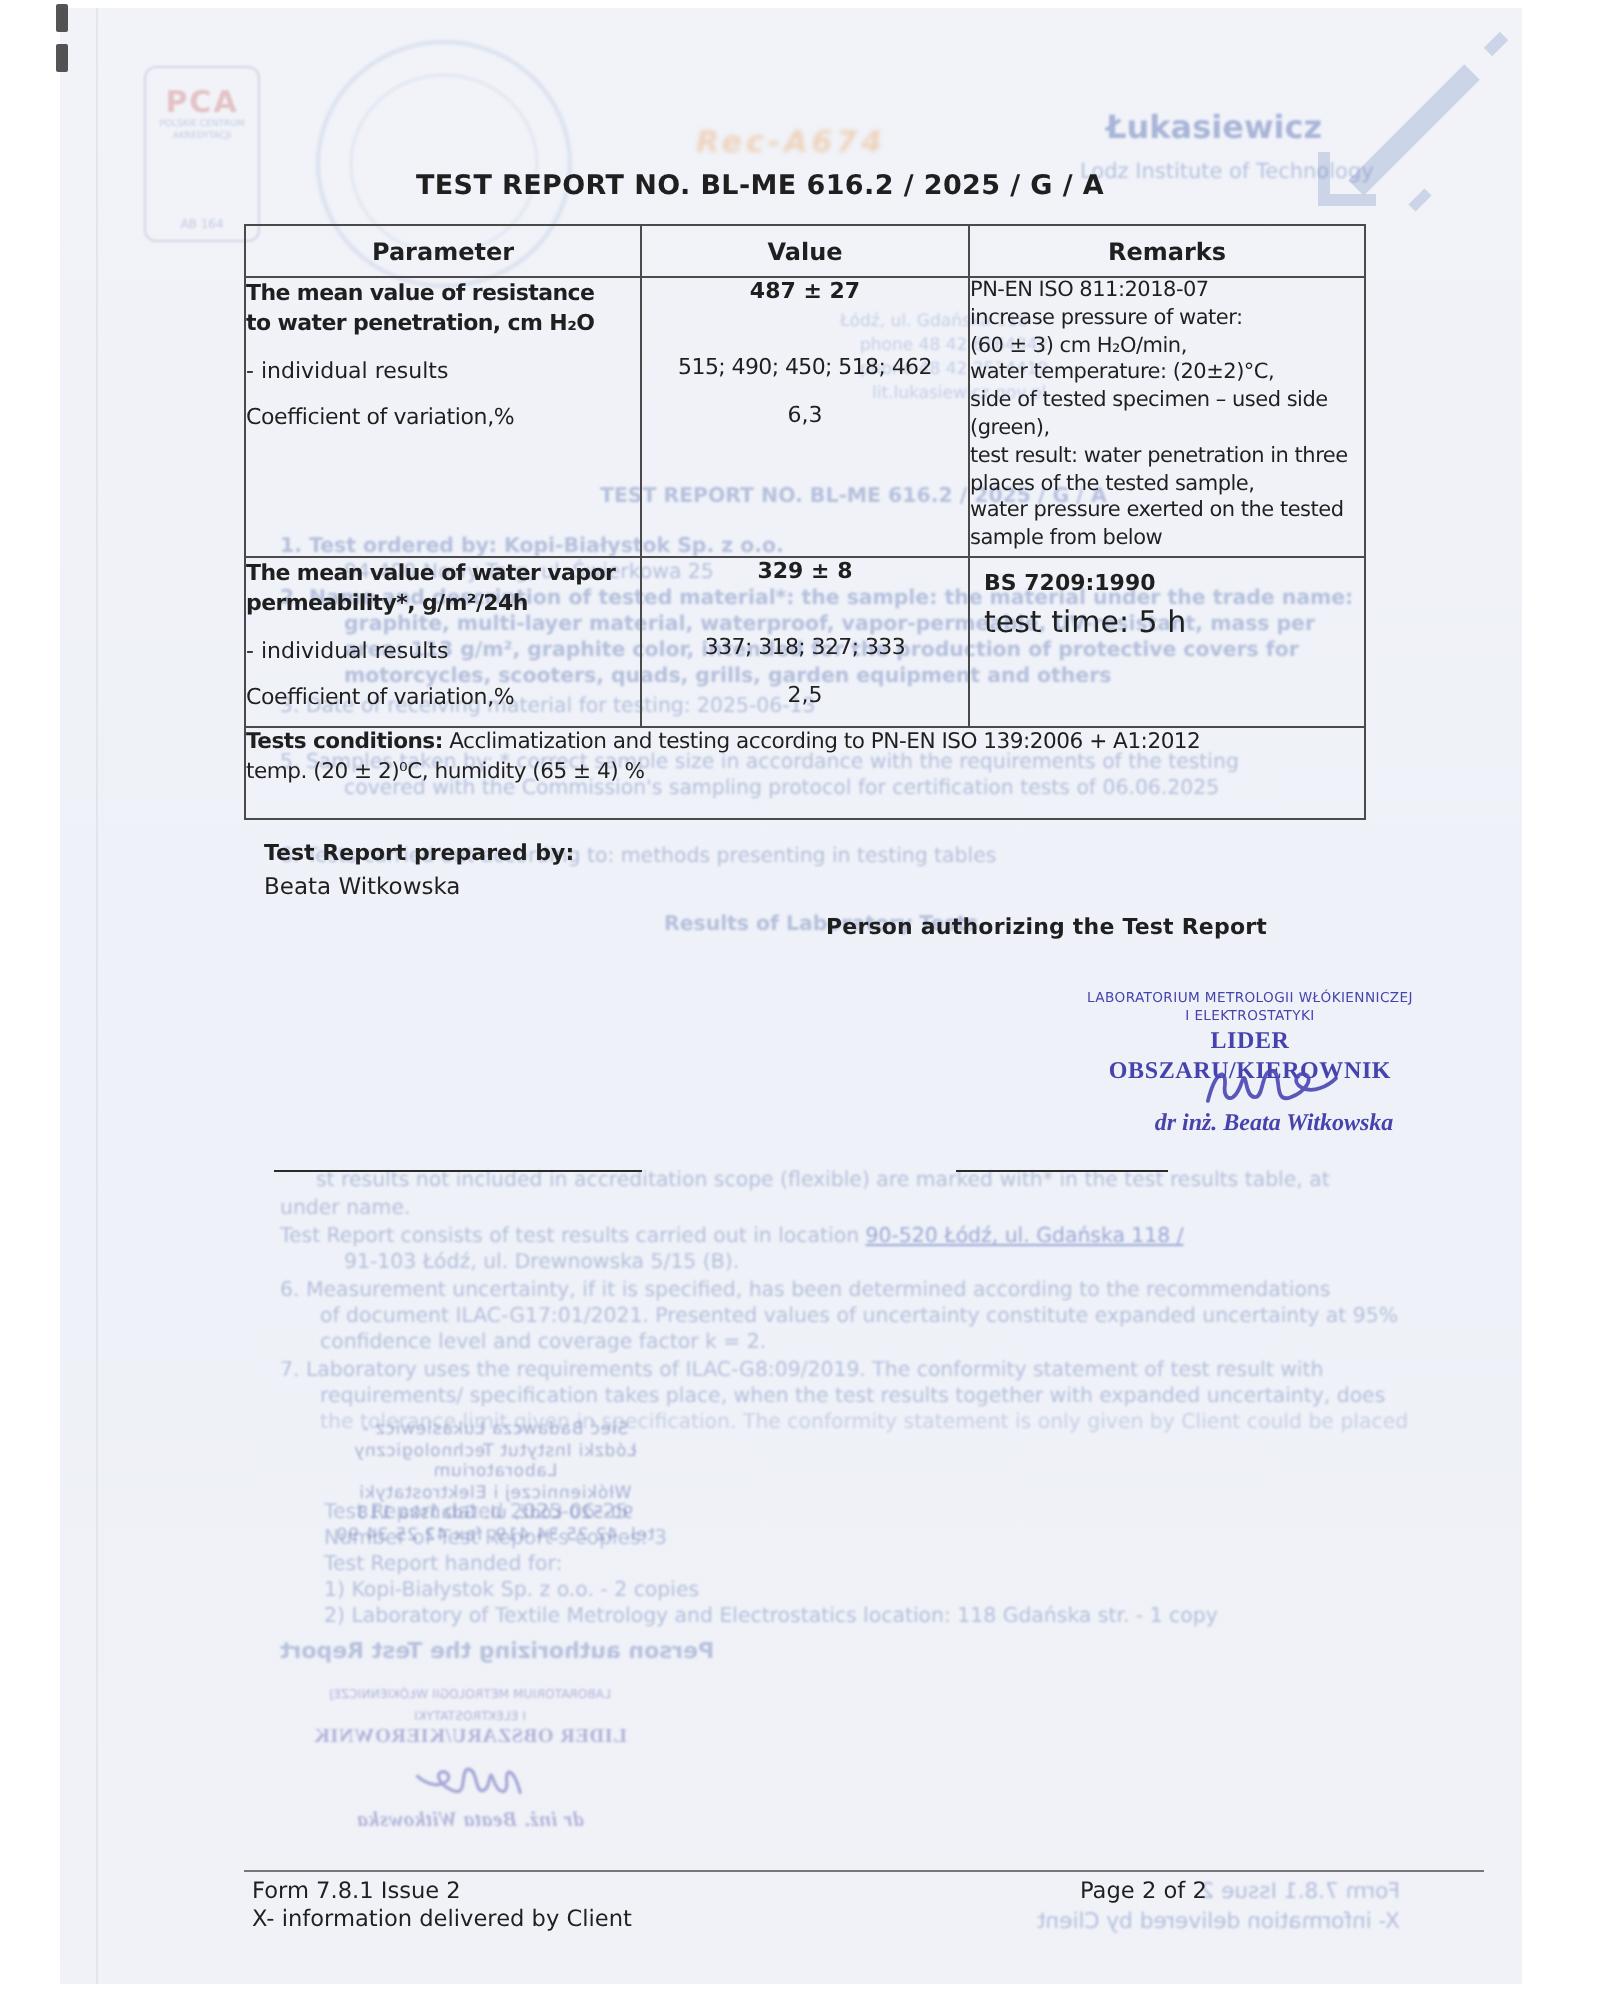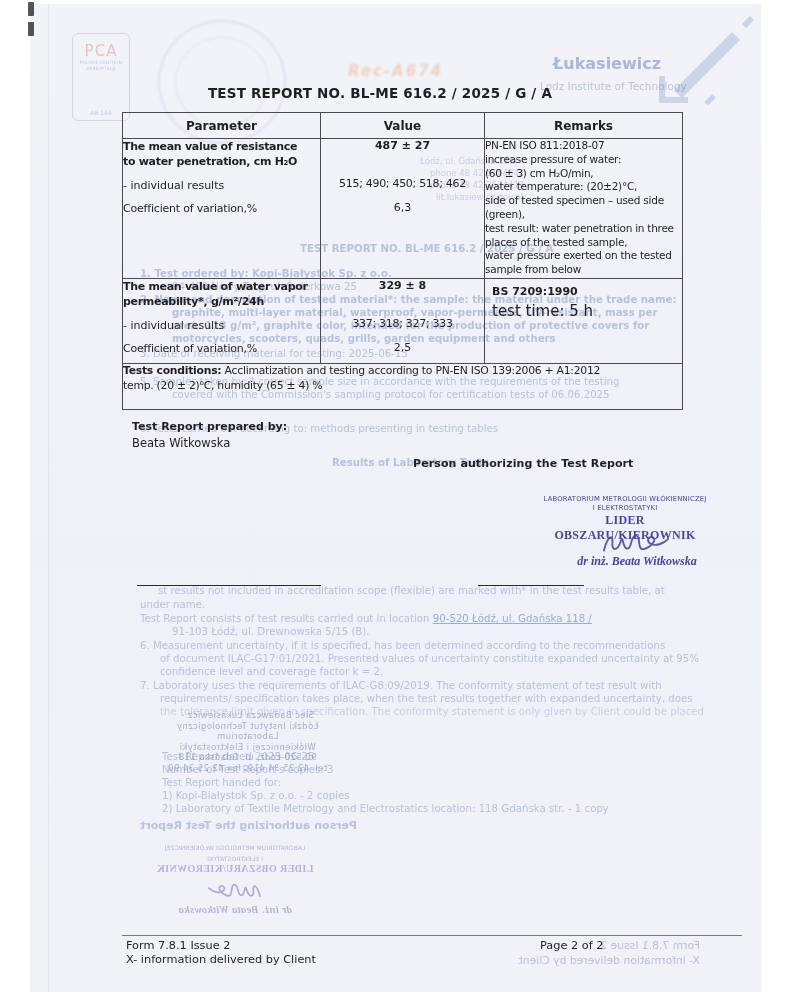--- a/index.html
+++ b/index.html
@@ -50,21 +50,21 @@
   
   .gh{z-index:1;color:rgba(112,132,188,0.45);filter:blur(0.55px);font-size:10.2px;white-space:nowrap;}
   .ghb{font-weight:bold;}
   .mir{transform:scaleX(-1);}
   #g-brand{left:553px;top:54px;font-size:16px;font-weight:bold;color:rgba(100,122,184,.5);}
   #g-brandsub{left:540px;top:80px;font-size:10.5px;color:rgba(108,128,188,.42);}
   #g-lab{left:322px;top:103px;font-size:11.5px;font-weight:bold;color:rgba(92,112,180,.5);}
   .g-contact{font-size:8.5px;color:rgba(110,130,190,.32);}
   #g-pca{left:72px;top:33px;width:56px;height:86px;border:1px solid rgba(150,150,185,.3);border-radius:6px;
          text-align:center;filter:blur(.6px);}
-  #g-pca .pca{margin-top:8px;font-size:15px;font-weight:normal;color:rgba(208,118,118,.38);letter-spacing:1px;}
+  #g-pca .pca{margin-top:8px;font-size:15px;font-weight:bold;color:rgba(208,118,118,.38);letter-spacing:1px;}
   #g-pca .tiny{font-size:4.5px;line-height:6px;color:rgba(135,148,190,.42);}
   #g-circle{left:158px;top:20px;width:124px;height:120px;border:2px solid rgba(145,162,205,.22);
             border-radius:50%;filter:blur(.8px);}
   #g-circle .inner{position:absolute;left:15px;top:15px;right:15px;bottom:15px;
                    border:1px solid rgba(145,162,205,.22);border-radius:50%;}
   #g-orange{left:348px;top:62px;font-size:15px;font-weight:bold;font-style:italic;
             color:rgba(235,152,72,.35);filter:blur(1px);letter-spacing:2px;}
   #g-arrow{left:648px;top:16px;opacity:.55;}
   .g-underl{text-decoration:underline;color:rgba(90,112,190,.55);}
   .sblock{line-height:10.5px;text-align:center;font-size:8.5px;letter-spacing:.4px;

